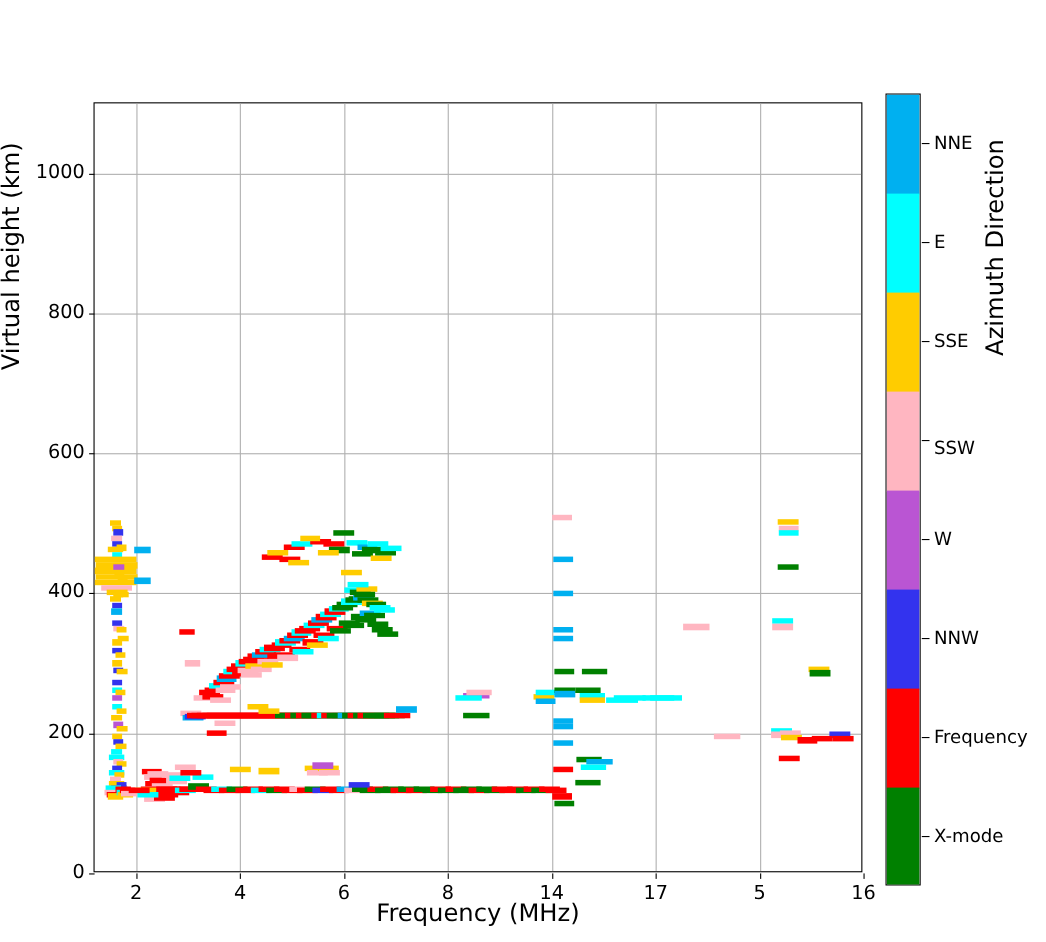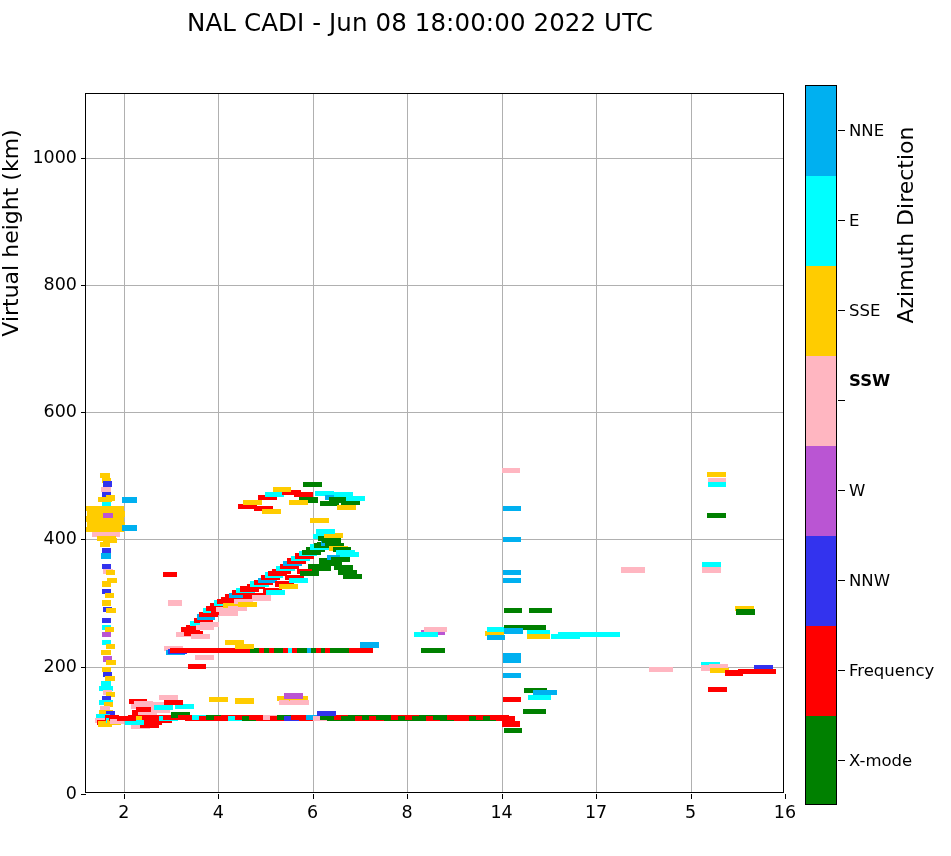--- a/index.html
+++ b/index.html
@@ -47,21 +47,20 @@
         transform:translateY(-50%);color:#000;}
   #cbtitle{position:absolute;left:893px;top:405px;width:360px;
            transform:rotate(-90deg);transform-origin:0 0;
            font-size:22px;text-align:center;color:#000;}
 </style>
 </head>
 <body>
 
 <div id="fig">
 
-  <div id="title">NAL CADI - Jun 08 18:00:00 2022 UTC</div>
 
   <div id="axes">
     <div id="plotclip">
         <div class="gl glv" style="left: 37.78px;"></div>
         <div class="gl glv" style="left: 132.24px;"></div>
         <div class="gl glv" style="left: 226.7px;"></div>
         <div class="gl glv" style="left: 321.16px;"></div>
         <div class="gl glv" style="left: 415.62px;"></div>
         <div class="gl glv" style="left: 510.08px;"></div>
         <div class="gl glv" style="left: 604.54px;"></div>
@@ -449,20 +448,21 @@
       <div class="ticky" style="top: 445.45px;"></div>
       <div class="ylab" style="top: 434.45px;">400</div>
       <div class="ticky" style="top: 318.18px;"></div>
       <div class="ylab" style="top: 307.18px;">600</div>
       <div class="ticky" style="top: 190.91px;"></div>
       <div class="ylab" style="top: 179.91px;">800</div>
       <div class="ticky" style="top: 63.64px;"></div>
       <div class="ylab" style="top: 52.64px;">1000</div>
     </div>
 
+  <div id="xtitle">Frequency (MHz)</div>
   <div id="ytitle">Virtual height (km)</div>
 
   <div id="cbar">
       <div class="cseg" style="top: 0px; height: 90.5px; background: rgb(0, 176, 240);"></div>
       <div class="cseg" style="top: 90px; height: 90.5px; background: rgb(0, 255, 255);"></div>
       <div class="cseg" style="top: 180px; height: 90.5px; background: rgb(255, 204, 0);"></div>
       <div class="cseg" style="top: 270px; height: 90.5px; background: rgb(255, 182, 193);"></div>
       <div class="cseg" style="top: 360px; height: 90.5px; background: rgb(186, 85, 211);"></div>
       <div class="cseg" style="top: 450px; height: 90.5px; background: rgb(51, 51, 238);"></div>
       <div class="cseg" style="top: 540px; height: 90.5px; background: rgb(255, 0, 0);"></div>
@@ -470,21 +470,21 @@
     </div>
   <div id="cbtitle">Azimuth Direction</div>
 
 <div class="ctick" style="top: 130px;"></div>
     <div class="clab" style="top: 130px;">NNE</div>
     <div class="ctick" style="top: 220px;"></div>
     <div class="clab" style="top: 220px;">E</div>
     <div class="ctick" style="top: 310px;"></div>
     <div class="clab" style="top: 310px;">SSE</div>
     <div class="ctick" style="top: 400px;"></div>
-    <div class="clab" style="top: 380px; font-weight: bold;">SSW</div>
+    <div class="clab" style="top: 407px;">SSW</div>
     <div class="ctick" style="top: 490px;"></div>
     <div class="clab" style="top: 490px;">W</div>
     <div class="ctick" style="top: 580px;"></div>
     <div class="clab" style="top: 580px;">NNW</div>
     <div class="ctick" style="top: 670px;"></div>
     <div class="clab" style="top: 670px;">Frequency</div>
     <div class="ctick" style="top: 760px;"></div>
     <div class="clab" style="top: 760px;">X-mode</div>
   </div>
 

